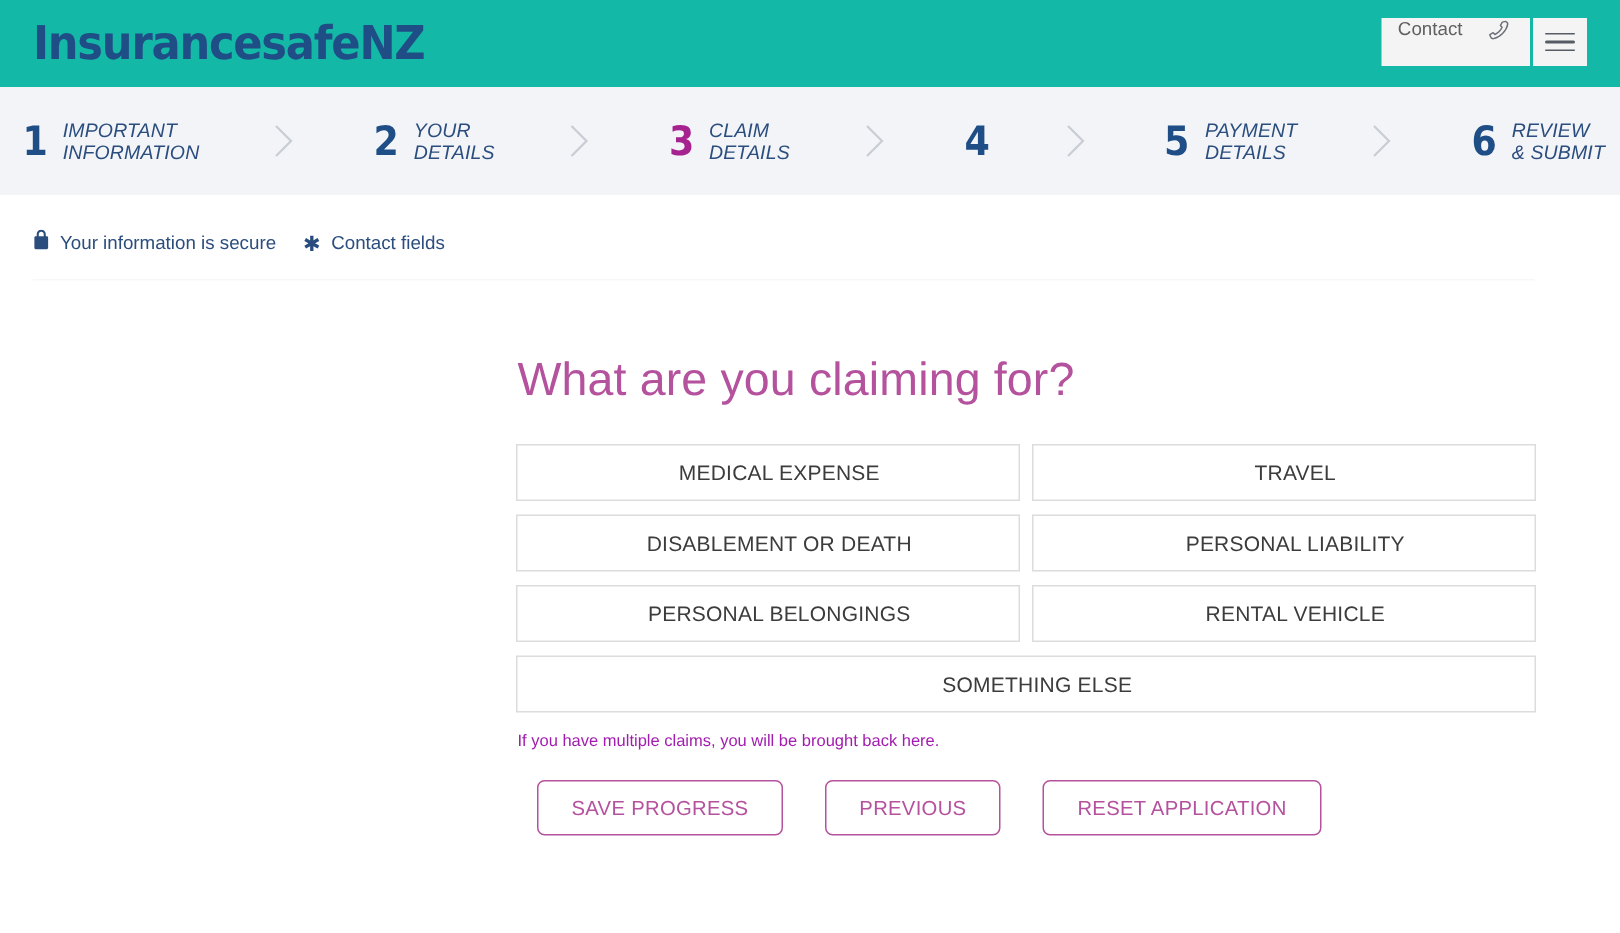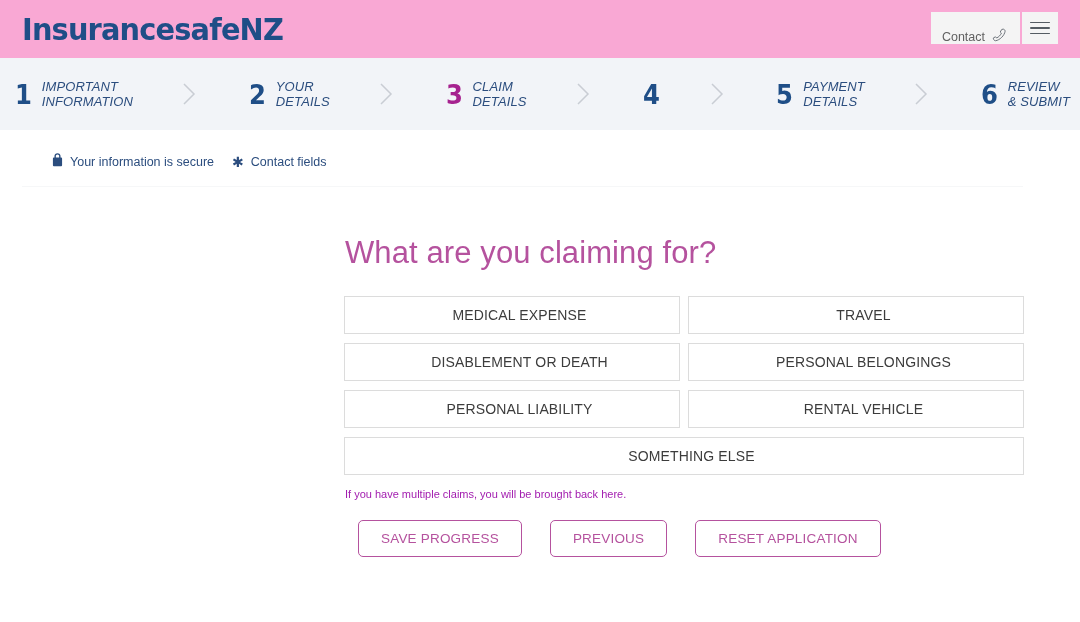--- a/index.html
+++ b/index.html
@@ -10,21 +10,21 @@
     height: 622px;
     background: #ffffff;
     font-family: "Liberation Sans", sans-serif;
     overflow: hidden;
   }
 
   
   .header {
     position: relative;
     height: 58px;
-    background: #f9a8d4;
+    background: #14b8a6;
     display: flex;
     align-items: center;
   }
   .logo {
     margin-left: 22px;
     font-family: "DejaVu Sans", sans-serif;
     font-size: 31px;
     font-weight: bold;
     letter-spacing: -0.9px;
     color: #1f4e87;
@@ -39,22 +39,22 @@
     top: 12px;
     display: flex;
     align-items: stretch;
     height: 32px;
     gap: 2px;
   }
   .contact-btn {
     background: #f4f4f4;
     border: none;
     display: flex;
-    align-items: flex-end;
-    gap: 7px;
+    align-items: flex-start;
+    gap: 17px;
     padding: 0 11px;
     cursor: pointer;
   }
   .contact-btn .label {
     font-size: 12.5px;
     color: #606060;
     font-family: "Liberation Sans", sans-serif;
   }
   .phone-icon svg { display: block; }
   .menu-btn {
@@ -114,21 +114,20 @@
   }
   .chev svg { display: block; }
 
   
   .secure-row {
     display: flex;
     align-items: center;
     gap: 18px;
     padding: 19px 0 0 22px;
     height: 44px;
-    margin-left: 30px;
   }
   .secure-item {
     display: flex;
     align-items: center;
     gap: 7px;
     font-size: 12.5px;
     color: #2b4d7e;
   }
   .secure-item .star {
     color: #2b4d7e;
@@ -311,22 +310,22 @@
 
 <div class="main">
   <div class="form-wrap">
 
     <h1 class="page-title">What are you claiming for?</h1>
 
     <div class="options-grid">
       <div class="option-btn">MEDICAL EXPENSE</div>
       <div class="option-btn">TRAVEL</div>
       <div class="option-btn">DISABLEMENT OR DEATH</div>
+      <div class="option-btn">PERSONAL LIABILITY</div>
       <div class="option-btn">PERSONAL BELONGINGS</div>
-      <div class="option-btn">PERSONAL LIABILITY</div>
       <div class="option-btn">RENTAL VEHICLE</div>
       <div class="option-btn full">SOMETHING ELSE</div>
     </div>
 
     <div class="helper-text">If you have multiple claims, you will be brought back here.</div>
 
     <div class="action-row">
       <div class="action-btn">SAVE PROGRESS</div>
       <div class="action-btn">PREVIOUS</div>
       <div class="action-btn">RESET APPLICATION</div>

